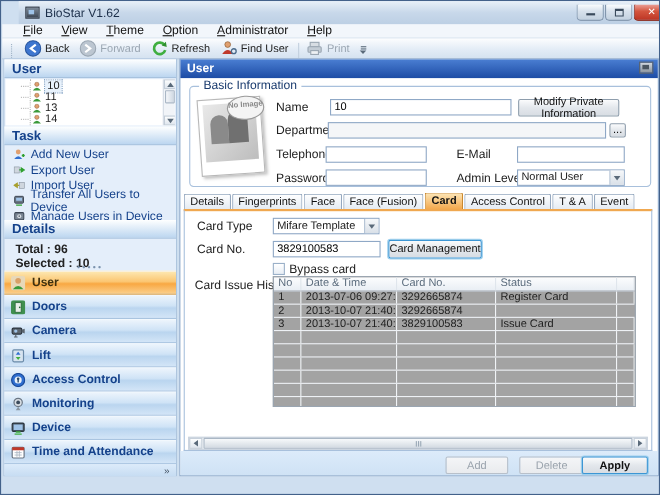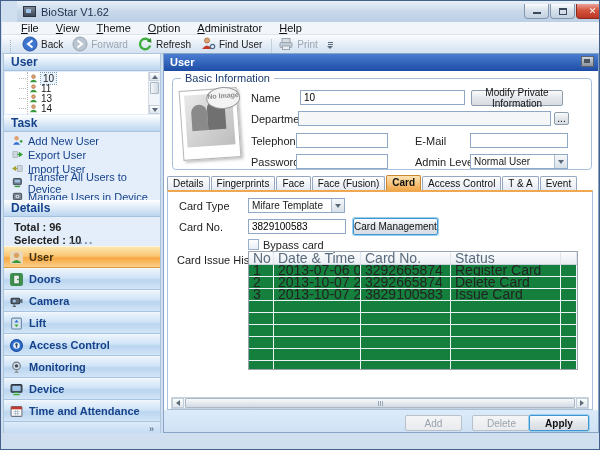--- a/index.html
+++ b/index.html
@@ -94,21 +94,21 @@
   .tabs { position:absolute; left:3px; top:121px; display:flex; align-items:flex-end; height:15px; }
   .tab { height:14px; padding:1px 5px 0; margin-right:1px; font-size:10px; color:#111; border:1px solid #95a8bf; border-bottom:none;
     border-radius:2px 2px 0 0; background:linear-gradient(#ffffff,#e4ebf3); }
   .tab.sel { height:15px; background:linear-gradient(#fce4b4,#f3a94e); border-color:#c9882f; font-weight:bold; }
   .tabpage { position:absolute; left:3px; top:136px; width:426px; height:220px; background:#fff;
     border:1px solid #a8c0dc; border-top:2px solid #f0a850; }
 
   .check { position:absolute; width:11px; height:11px; border:1px solid #9ab0c8; background:linear-gradient(#fff,#e8eef5); }
 
   
-  .tbl { position:absolute; left:80px; top:59px; width:330px; height:119px; border:1px solid #9aa5b1; background:#15803d; overflow:hidden; font-size:14px; }
+  .tbl { position:absolute; left:80px; top:59px; width:330px; height:119px; border:1px solid #9aa5b1; background:#a3a3a3; overflow:hidden; font-size:10px; }
   .trowg { display:grid; grid-template-columns:25px 87px 90px 110px 1fr; }
   .tblhead { height:13px; background:linear-gradient(#fcfdfe,#e9eef4); border-bottom:1px solid #c8d2dd; color:#5a6b7c; }
   .tblhead div { padding:0 4px; border-right:1px solid #dfe5ec; line-height:12px; }
   .tblrow { height:12px; border-bottom:1px solid #eef1f5; color:#222; }
   .tblrow div { padding:0 4px; border-right:1px solid #f1f4f7; line-height:11px; white-space:nowrap; overflow:hidden; }
 
   
   .hscroll { position:absolute; left:3px; top:205px; width:418px; height:12px; background:#f0f3f7; border:1px solid #c8d2dd; display:flex; align-items:center; }
   .harrow { width:12px; height:10px; display:flex; align-items:center; justify-content:center; background:linear-gradient(#fdfefe,#dfe6ee); border:1px solid #c3cdd8; }
   .tri-l { border-top:3px solid transparent; border-bottom:3px solid transparent; border-right:4px solid #5a6a7a; }
@@ -448,21 +448,20 @@
           <div>1</div>
           <div>2013-07-06 09:27:21</div>
           <div>3292665874</div>
           <div>Register Card</div>
           <div></div>
         </div>
         <div class="trowg tblrow">
           <div>2</div>
           <div>2013-10-07 21:40:56</div>
           <div>3292665874</div>
-          <div>Delete Card</div>
           <div></div>
         </div>
         <div class="trowg tblrow">
           <div>3</div>
           <div>2013-10-07 21:40:56</div>
           <div>3829100583</div>
           <div>Issue Card</div>
           <div></div>
         </div>
         <div class="trowg tblrow">

